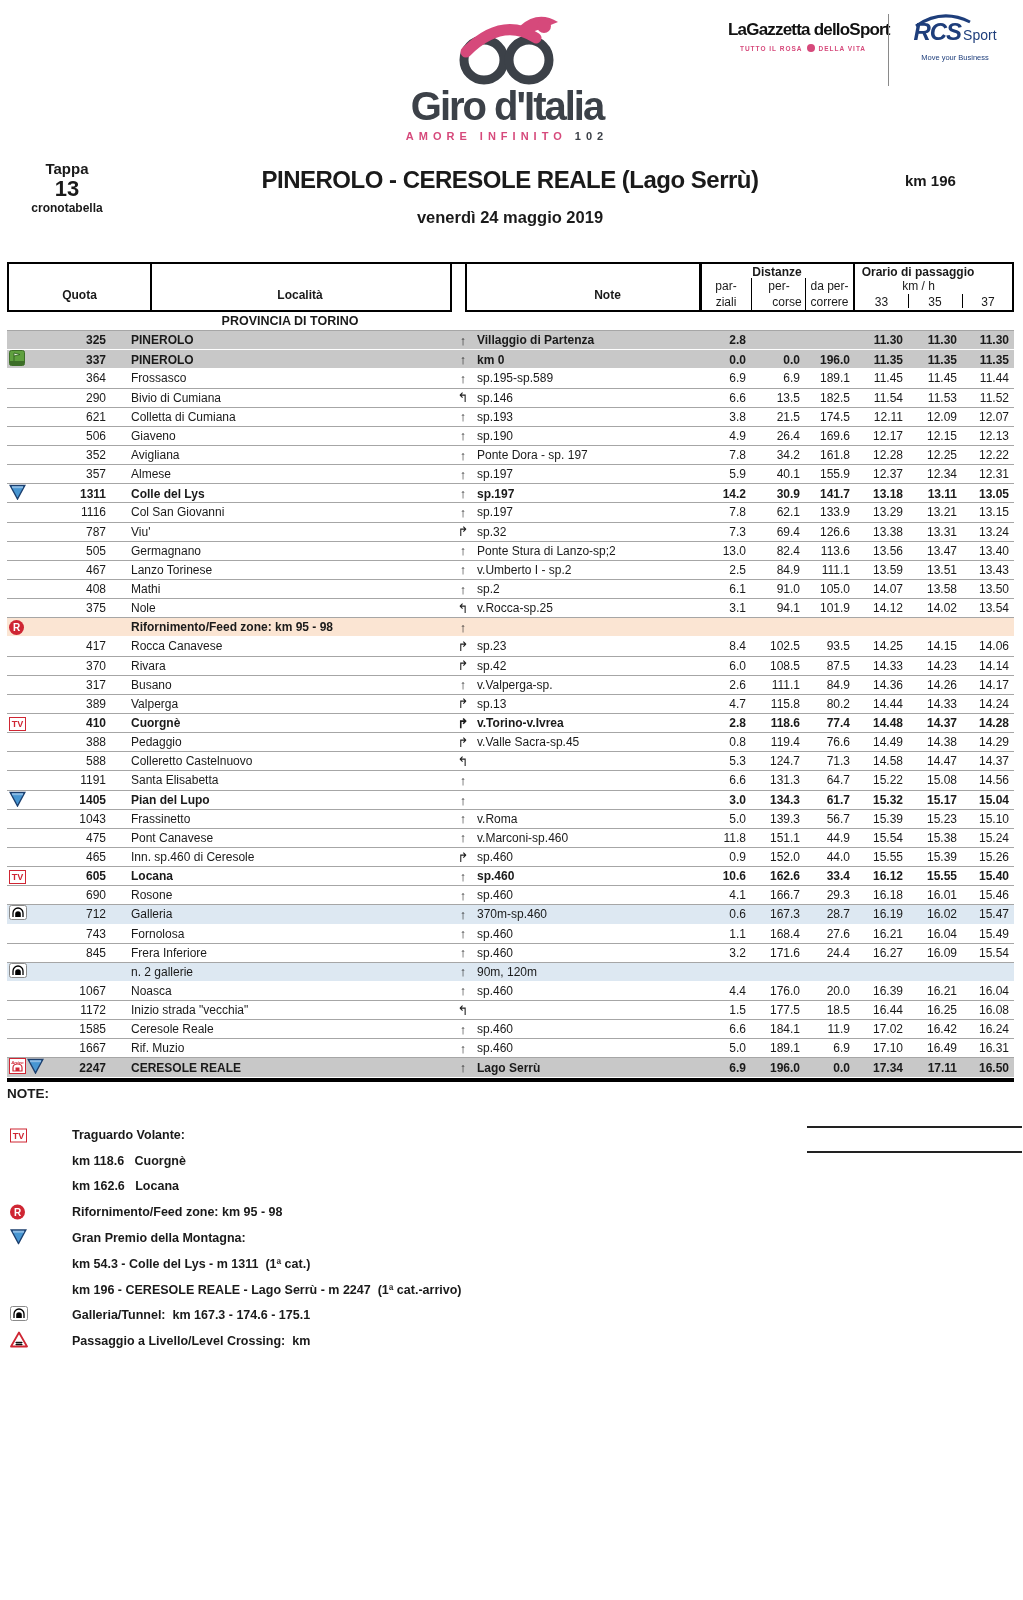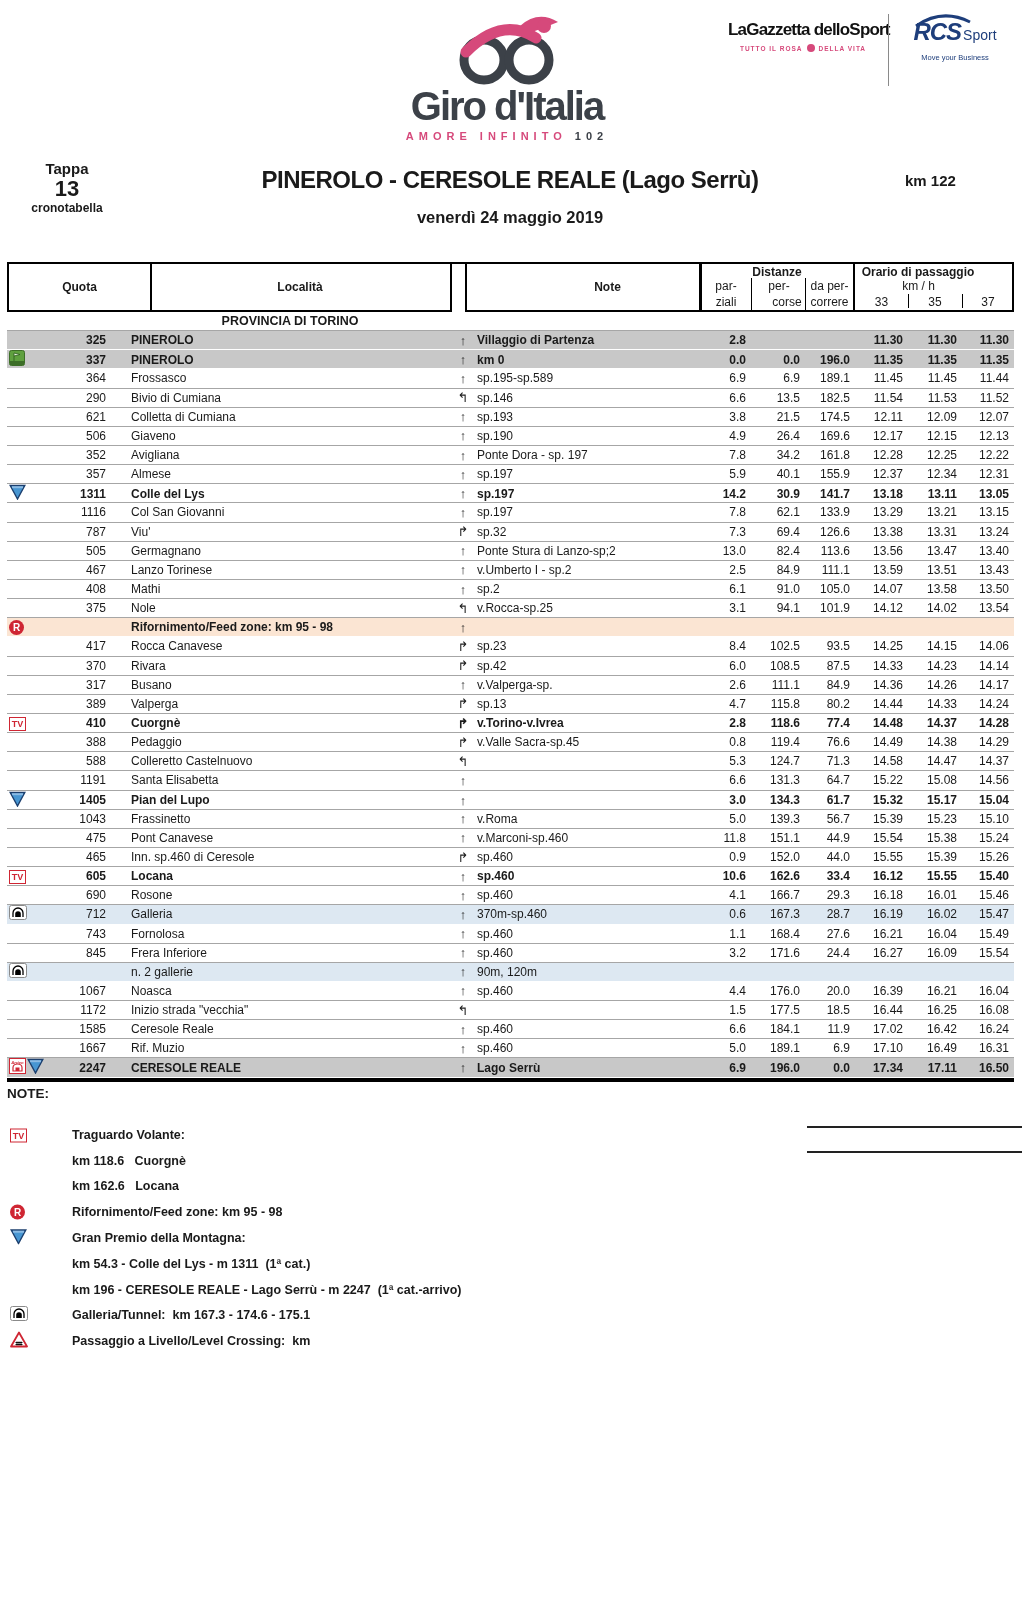--- a/index.html
+++ b/index.html
@@ -34,21 +34,21 @@
   .stage-title { left:120px; top:166px; width:780px; text-align:center; font-size:24px; font-weight:bold; letter-spacing:-0.5px; }
   .stage-km { left:905px; top:172px; width:100px; font-size:15px; font-weight:bold; }
   .stage-date { left:120px; top:208px; width:780px; text-align:center; font-size:16.5px; font-weight:bold; }
 
   
   .thead { left:7px; top:262px; width:1007px; height:50px; font-size:12px; }
   .thead .topline { position:absolute; left:0; top:0; width:100%; height:2px; background:#000; }
   .hbox { position:absolute; border:2px solid #000; top:0; height:50px; background:#fff; }
   .hboxA { left:0; width:445px; }
   .hboxA .vline { position:absolute; left:141px; top:0; bottom:0; width:2px; background:#000; }
-  .hlabel { position:absolute; top:0; height:100%; display:flex; align-items:center; justify-content:center; font-weight:bold; }
+  .hlabel { position:absolute; top:8px; height:100%; display:flex; align-items:center; justify-content:center; font-weight:bold; }
   .hnum { position:absolute; left:692px; top:0; width:315px; height:50px; border-top:2px solid #000; border-bottom:2px solid #000; }
   .hnum .vfull { position:absolute; top:0; bottom:0; width:2px; background:#000; }
   .hnum .vpart { position:absolute; width:1px; background:#000; }
   .hcell { position:absolute; text-align:center; }
   .bold { font-weight:bold; }
 
   
   .tbody { left:7px; top:312px; width:1007px; }
   .trow { display:grid; grid-template-columns:32px 72px 20px 318px 28px 222px 52px 54px 50px 53px 54px 52px;
           height:19.15px; align-items:center; border-bottom:1px solid #a6a6a6; font-size:12px; }
@@ -115,21 +115,21 @@
   <div class="rcs-tag">Move your Business</div>
 </div>
 
 <div class="abs tappa">
   <div class="tappa-label">Tappa</div>
   <div class="tappa-number">13</div>
   <div class="tappa-sub">cronotabella</div>
 </div>
 
 <div class="abs stage-title">PINEROLO - CERESOLE REALE (Lago Serrù)</div>
-<div class="abs stage-km">km 122</div>
+<div class="abs stage-km">km 196</div>
 <div class="abs stage-date">venerdì 24 maggio 2019</div>
 
 <div class="abs thead">
   <div class="topline"></div>
   <div class="hbox hboxA">
     <div class="hlabel" style="left:0; width:141px;">Quota</div>
     <div class="vline"></div>
     <div class="hlabel" style="left:141px; width:300px;">Località</div>
   </div>
   <div class="hbox" style="left:458px; width:237px;">

